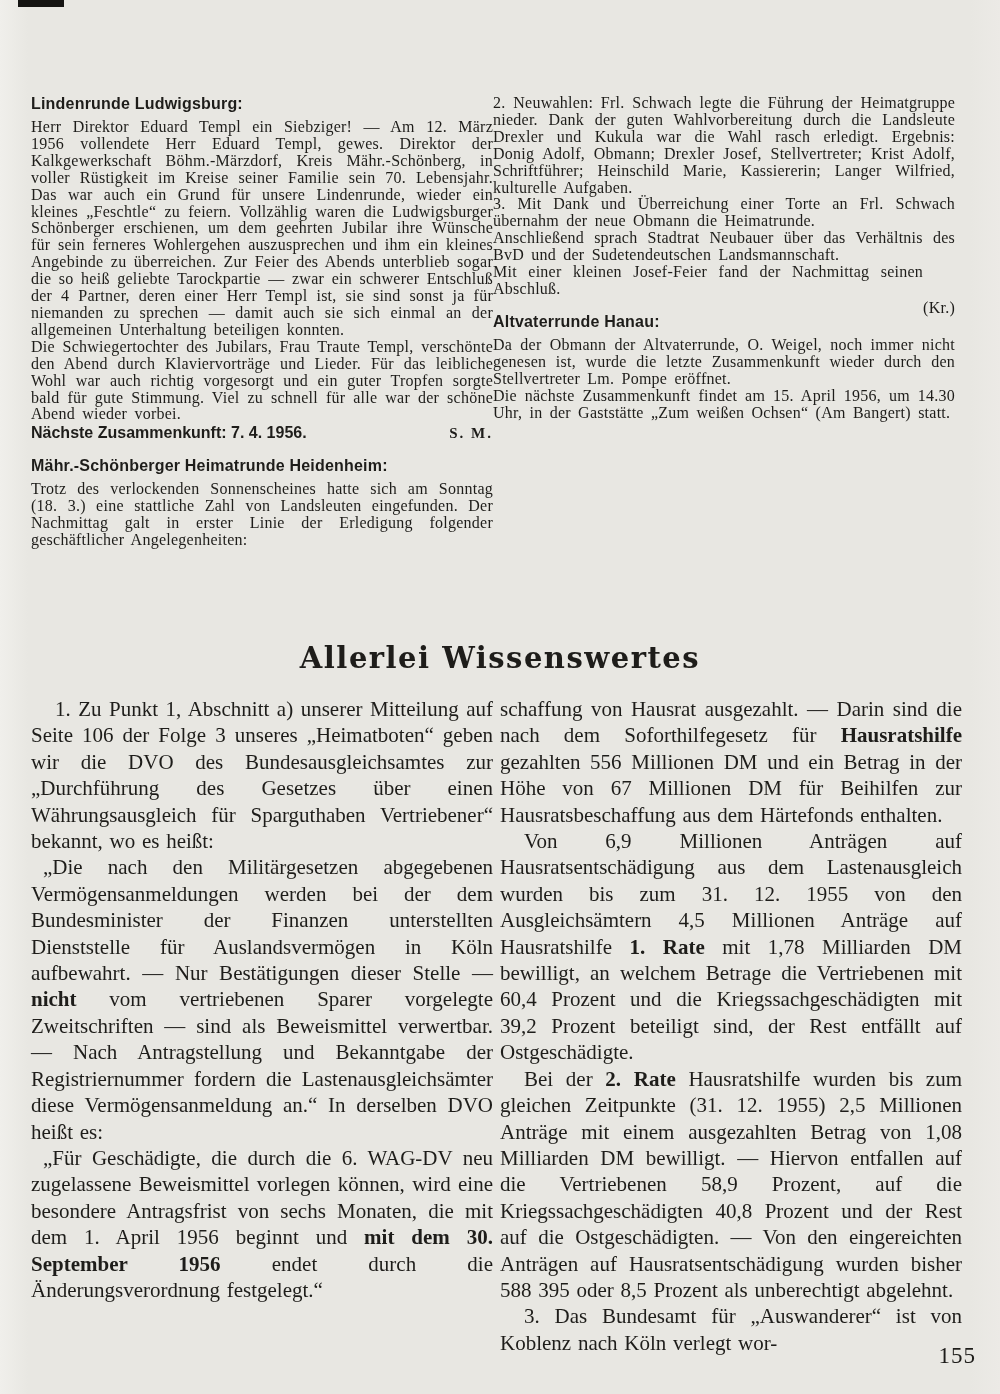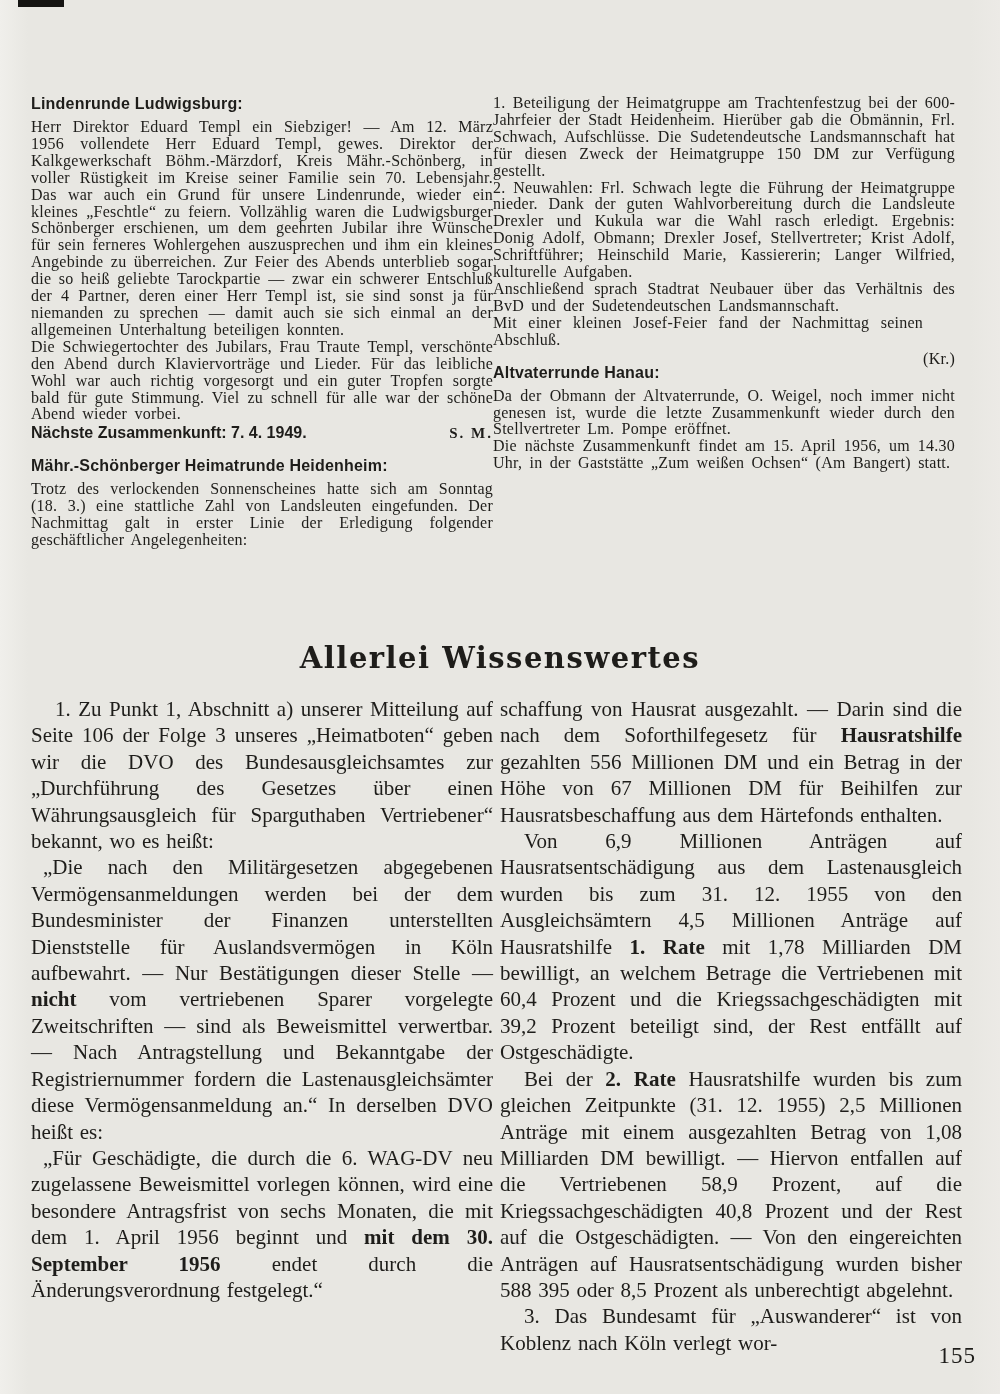--- a/index.html
+++ b/index.html
@@ -74,31 +74,31 @@
 <div class="paper"></div>
 <div class="scan-mark"></div>
 
 <div class="band-local">
 
   <div class="col">
     <h3 class="ln-heading">Lindenrunde Ludwigsburg:</h3>
     <p class="ln-para">Herr Direktor Eduard Templ ein Siebziger! — Am 12. März 1956 vollendete Herr Eduard Templ, gewes. Direktor der Kalkgewerkschaft Böhm.-Märzdorf, Kreis Mähr.-Schönberg, in voller Rüstigkeit im Kreise seiner Familie sein 70. Lebensjahr. Das war auch ein Grund für unsere Lindenrunde, wieder ein kleines „Feschtle“ zu feiern. Vollzählig waren die Ludwigsburger Schönberger erschienen, um dem geehrten Jubilar ihre Wünsche für sein ferneres Wohlergehen auszusprechen und ihm ein kleines Angebinde zu überreichen. Zur Feier des Abends unterblieb sogar die so heiß geliebte Tarockpartie — zwar ein schwerer Entschluß der 4 Partner, deren einer Herr Templ ist, sie sind sonst ja für niemanden zu sprechen — damit auch sie sich einmal an der allgemeinen Unterhaltung beteiligen konnten.</p>
     <p class="ln-para">Die Schwiegertochter des Jubilars, Frau Traute Templ, verschönte den Abend durch Klaviervorträge und Lieder. Für das leibliche Wohl war auch richtig vorgesorgt und ein guter Tropfen sorgte bald für gute Stimmung. Viel zu schnell für alle war der schöne Abend wieder vorbei.</p>
     <div class="ln-meta-row">
-      <span class="meeting">Nächste Zusammenkunft: 7. 4. 1949.</span>
+      <span class="meeting">Nächste Zusammenkunft: 7. 4. 1956.</span>
       <span class="sig">S. M.</span>
     </div>
 
     <h3 class="ln-heading ln-section-gap">Mähr.-Schönberger Heimatrunde Heidenheim:</h3>
     <p class="ln-para">Trotz des verlockenden Sonnenscheines hatte sich am Sonntag (18. 3.) eine stattliche Zahl von Landsleuten eingefunden. Der Nachmittag galt in erster Linie der Erledigung folgender geschäftlicher Angelegenheiten:</p>
   </div>
 
   <div class="col">
-    <p class="ln-para">1. Beteiligung der Heimatgruppe am Trachtenfestzug bei der 600-Jahrfeier der Stadt Heidenheim. Hierüber gab die Obmännin, Frl. Schwach, Aufschlüsse. Die Sudetendeutsche Landsmannschaft hat für diesen Zweck der Heimatgruppe 150 DM zur Verfügung gestellt.</p>
     <p class="ln-para">2. Neuwahlen: Frl. Schwach legte die Führung der Heimatgruppe nieder. Dank der guten Wahlvorbereitung durch die Landsleute Drexler und Kukula war die Wahl rasch erledigt. Ergebnis: Donig Adolf, Obmann; Drexler Josef, Stellvertreter; Krist Adolf, Schriftführer; Heinschild Marie, Kassiererin; Langer Wilfried, kulturelle Aufgaben.</p>
+    <p class="ln-para">3. Mit Dank und Überreichung einer Torte an Frl. Schwach übernahm der neue Obmann die Heimatrunde.</p>
     <p class="ln-para">Anschließend sprach Stadtrat Neubauer über das Verhältnis des BvD und der Sudetendeutschen Landsmannschaft.</p>
     <p class="ln-para">
       <span class="kr-sig">(Kr.)</span><span>Mit einer kleinen Josef-Feier fand der Nachmittag seinen Abschluß.</span>
     </p>
 
     <h3 class="ln-heading ln-section-gap">Altvaterrunde Hanau:</h3>
     <p class="ln-para">Da der Obmann der Altvaterrunde, O. Weigel, noch immer nicht genesen ist, wurde die letzte Zusammenkunft wieder durch den Stellvertreter Lm. Pompe eröffnet.</p>
     <p class="ln-para">Die nächste Zusammenkunft findet am 15. April 1956, um 14.30 Uhr, in der Gaststätte „Zum weißen Ochsen“ (Am Bangert) statt.</p>
   </div>
 

